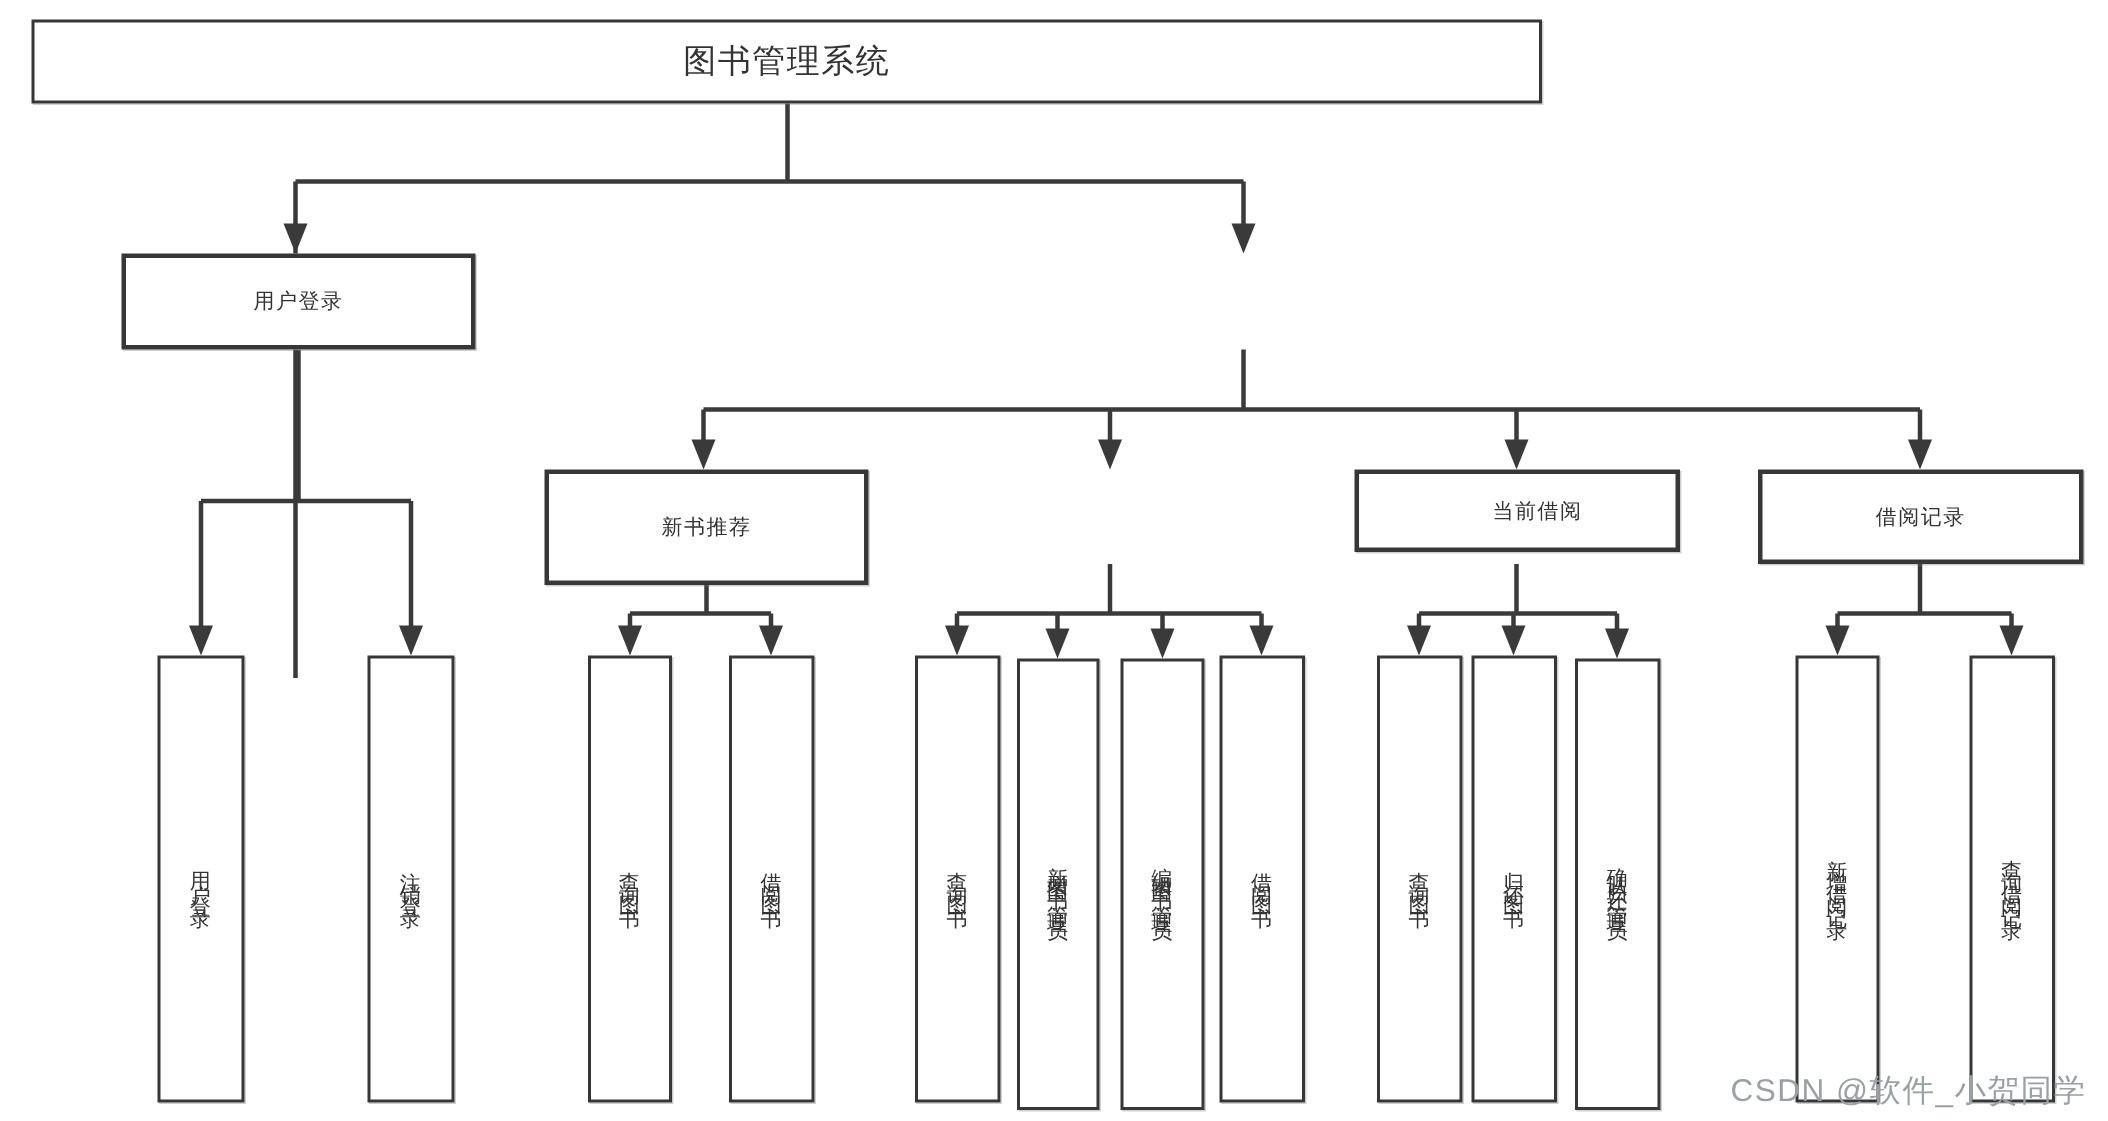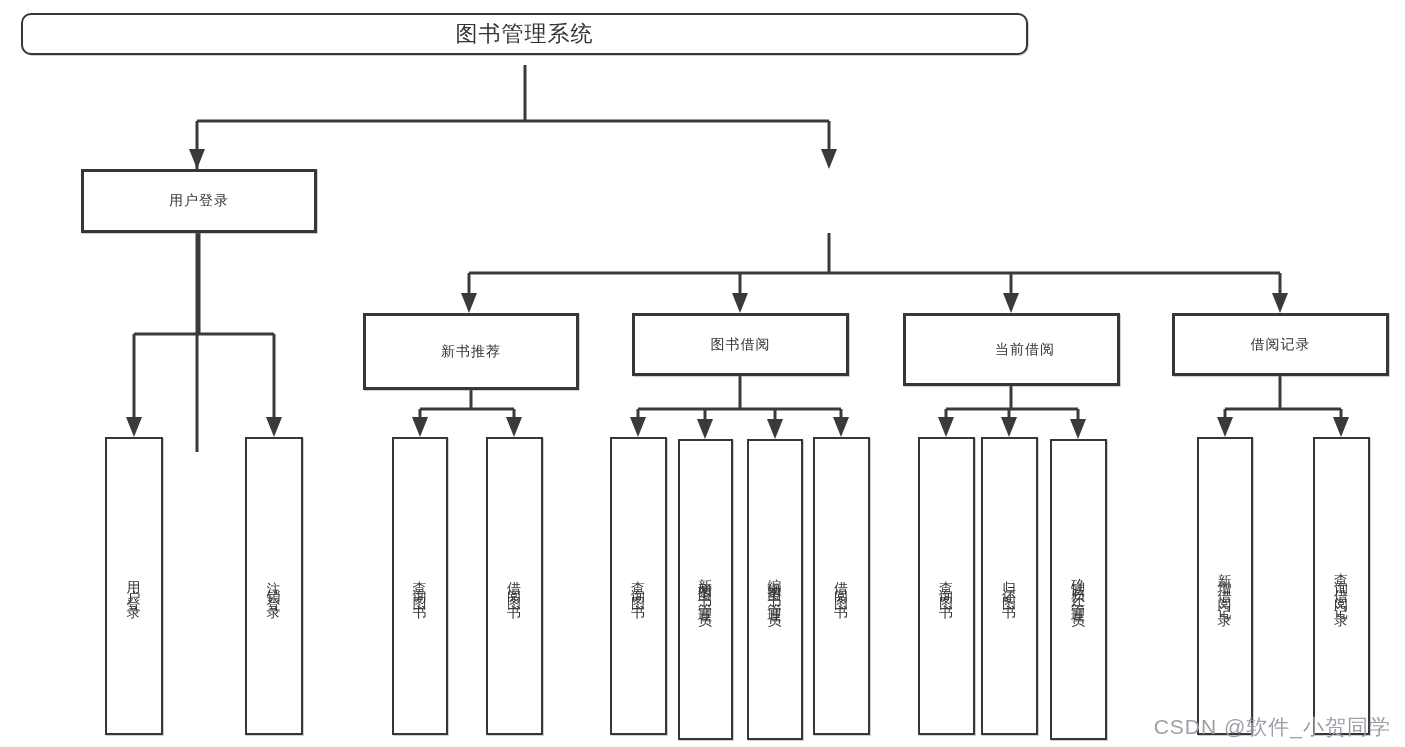--- a/index.html
+++ b/index.html
@@ -135,35 +135,32 @@
 
       <polygon points="938,417 954,417 946,437"></polygon>
       <polygon points="1001,417 1017,417 1009,437"></polygon>
       <polygon points="1070,419 1086,419 1078,439"></polygon>
 
       <polygon points="1217,417 1233,417 1225,437"></polygon>
       <polygon points="1333,417 1349,417 1341,437"></polygon>
     </g>
   </svg>
 
-  <div class="box root" style="left:21px; top:13px; width:1007px; height:42px;border-radius:10px;">
+  <div class="box root" style="left:21px; top:13px; width:1007px; height:56px;">
     <span>图书管理系统</span>
   </div>
 
   <div class="box" style="left:81px; top:169px; width:236px; height:64px;">
     <span>用户登录</span>
   </div>
 
   <div class="box" style="left:363px; top:313px; width:216px; height:77px;">
     <span>新书推荐</span>
   </div>
-  <div class="box" style="left:632px; top:313px; width:217px; height:63px;">
-    <span>图书借阅</span>
-  </div>
-  <div class="box" style="left:903px; top:313px; width:217px; height:73px;padding-left:27px;">
+  <div class="box" style="left:903px; top:313px; width:217px; height:55px;padding-left:27px;">
     <span>当前借阅</span>
   </div>
   <div class="box" style="left:1172px; top:313px; width:217px; height:63px;">
     <span>借阅记录</span>
   </div>
 
   <div class="box leaf" style="left:105px; top:437px; width:58px; height:298px;">
     <span class="vtext">用户登录</span>
   </div>
   <div class="box leaf" style="left:245px; top:437px; width:58px; height:298px;">

